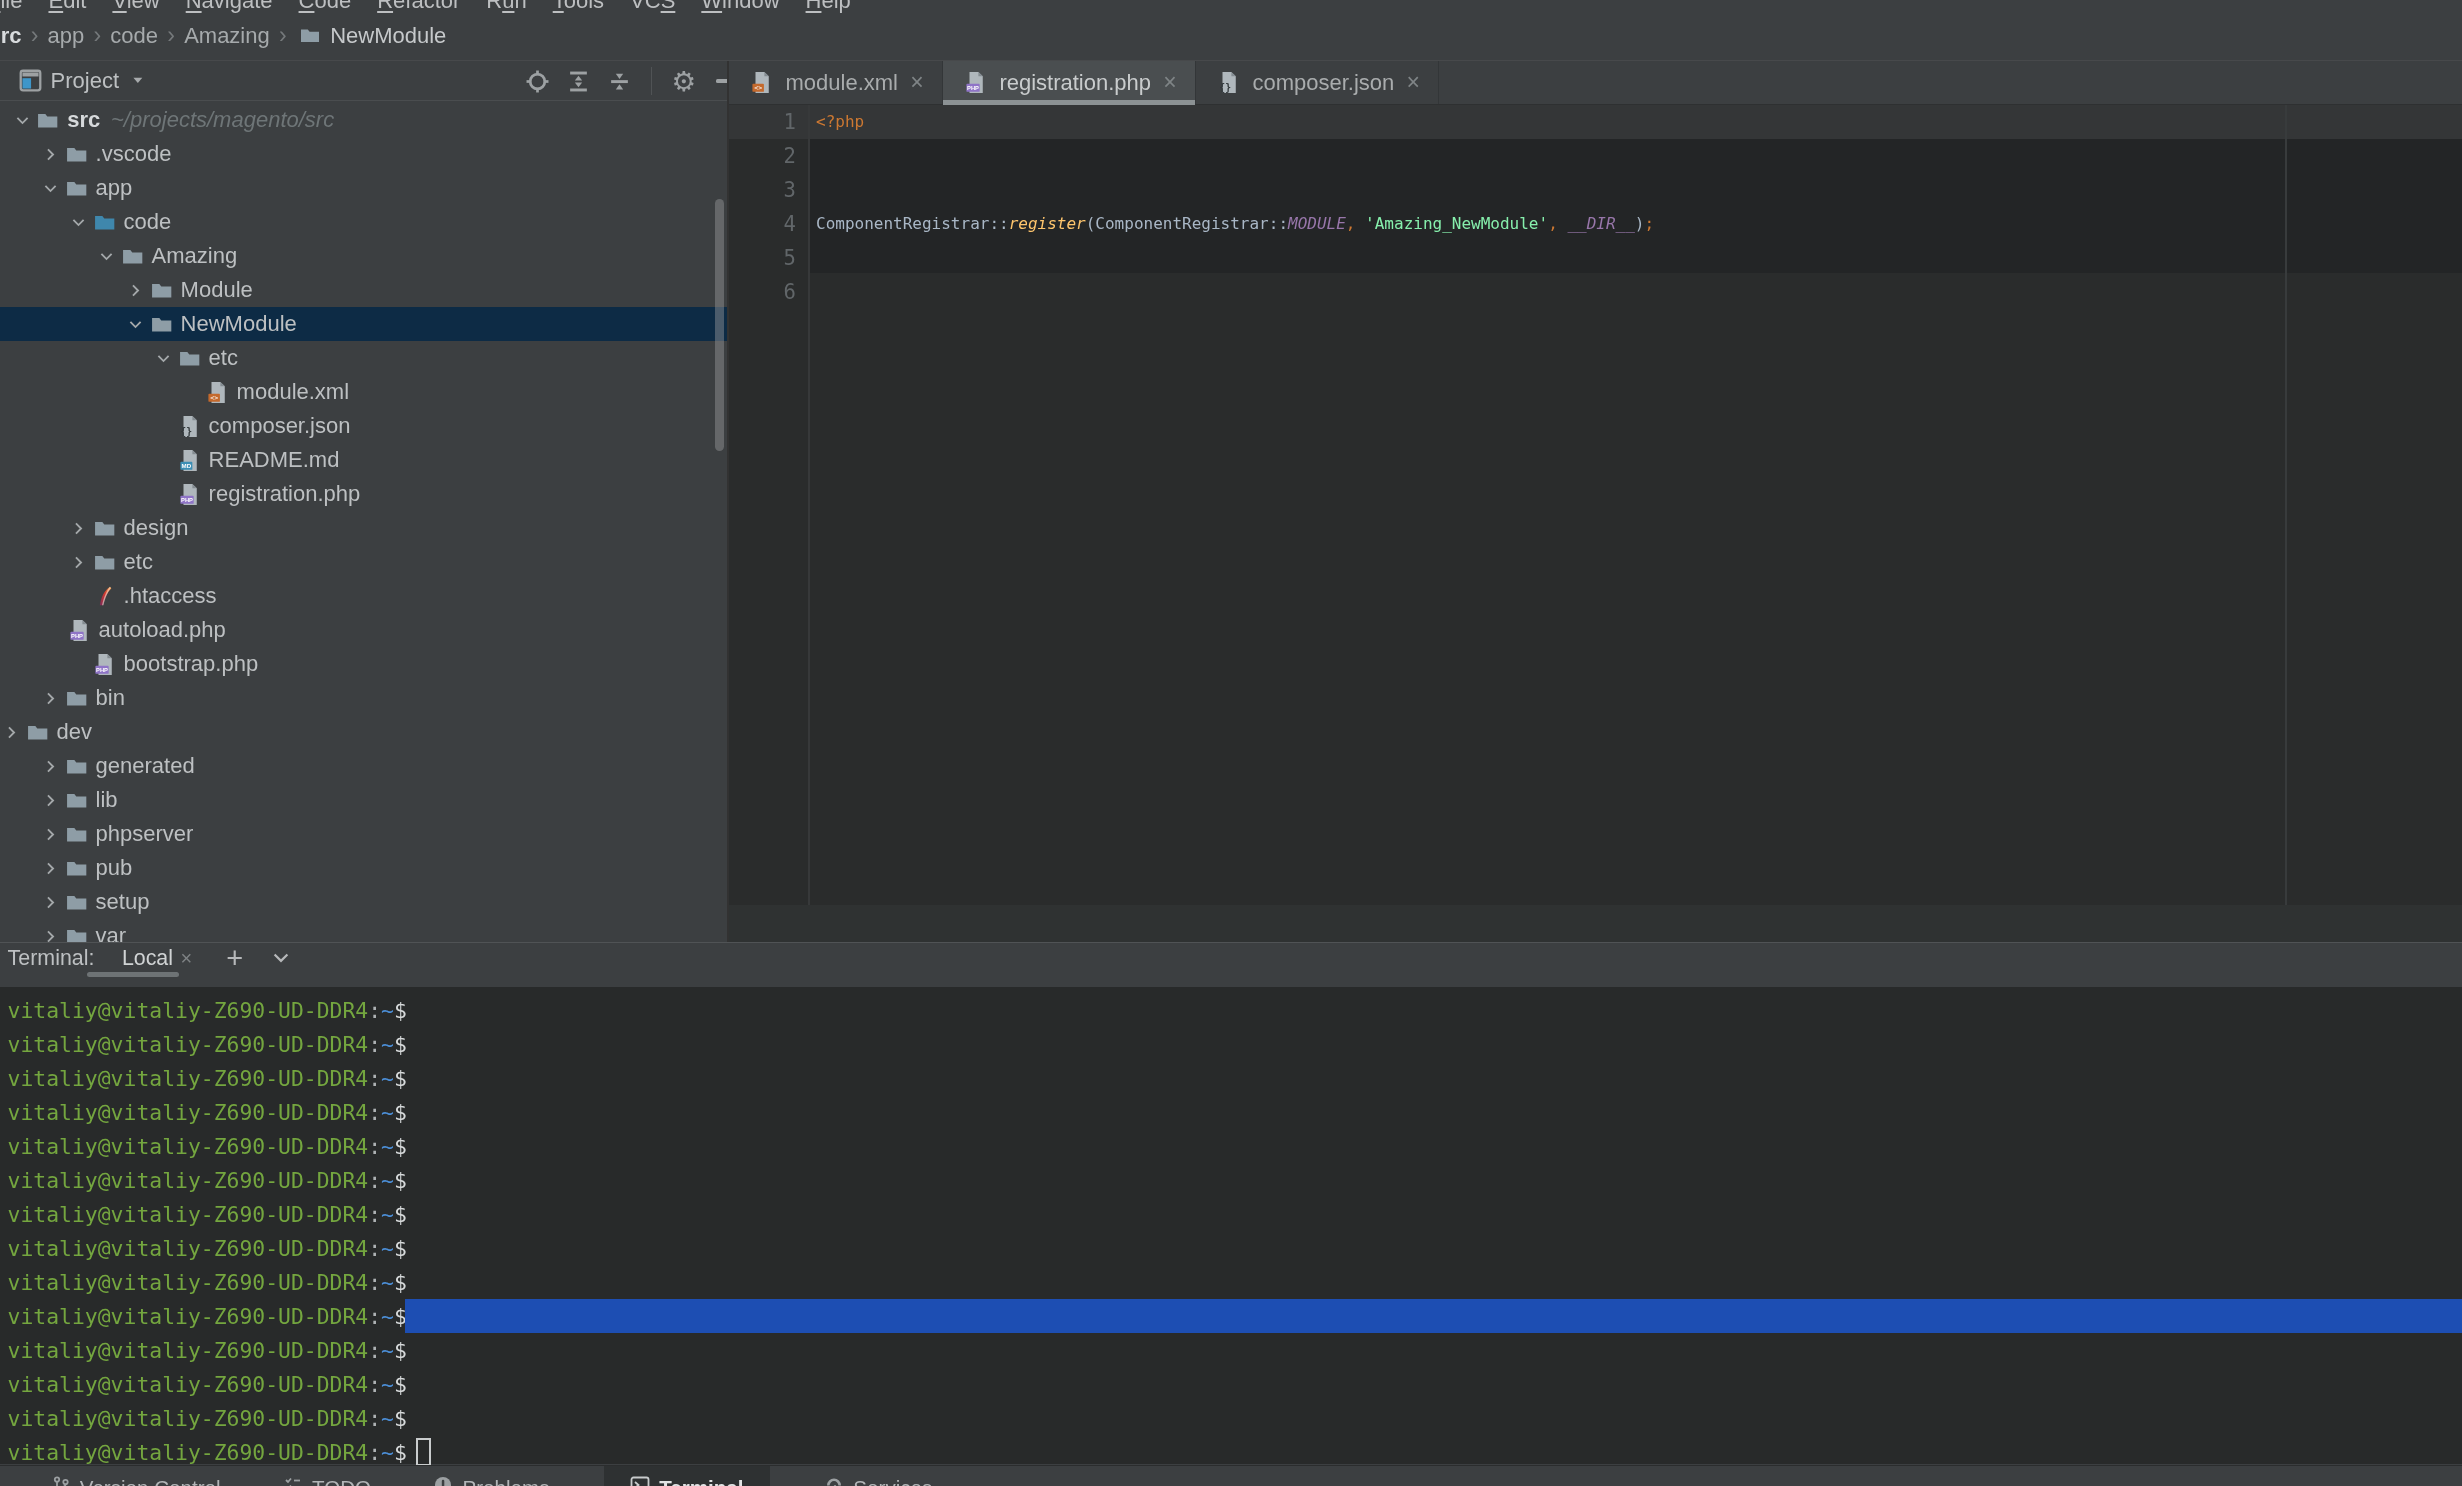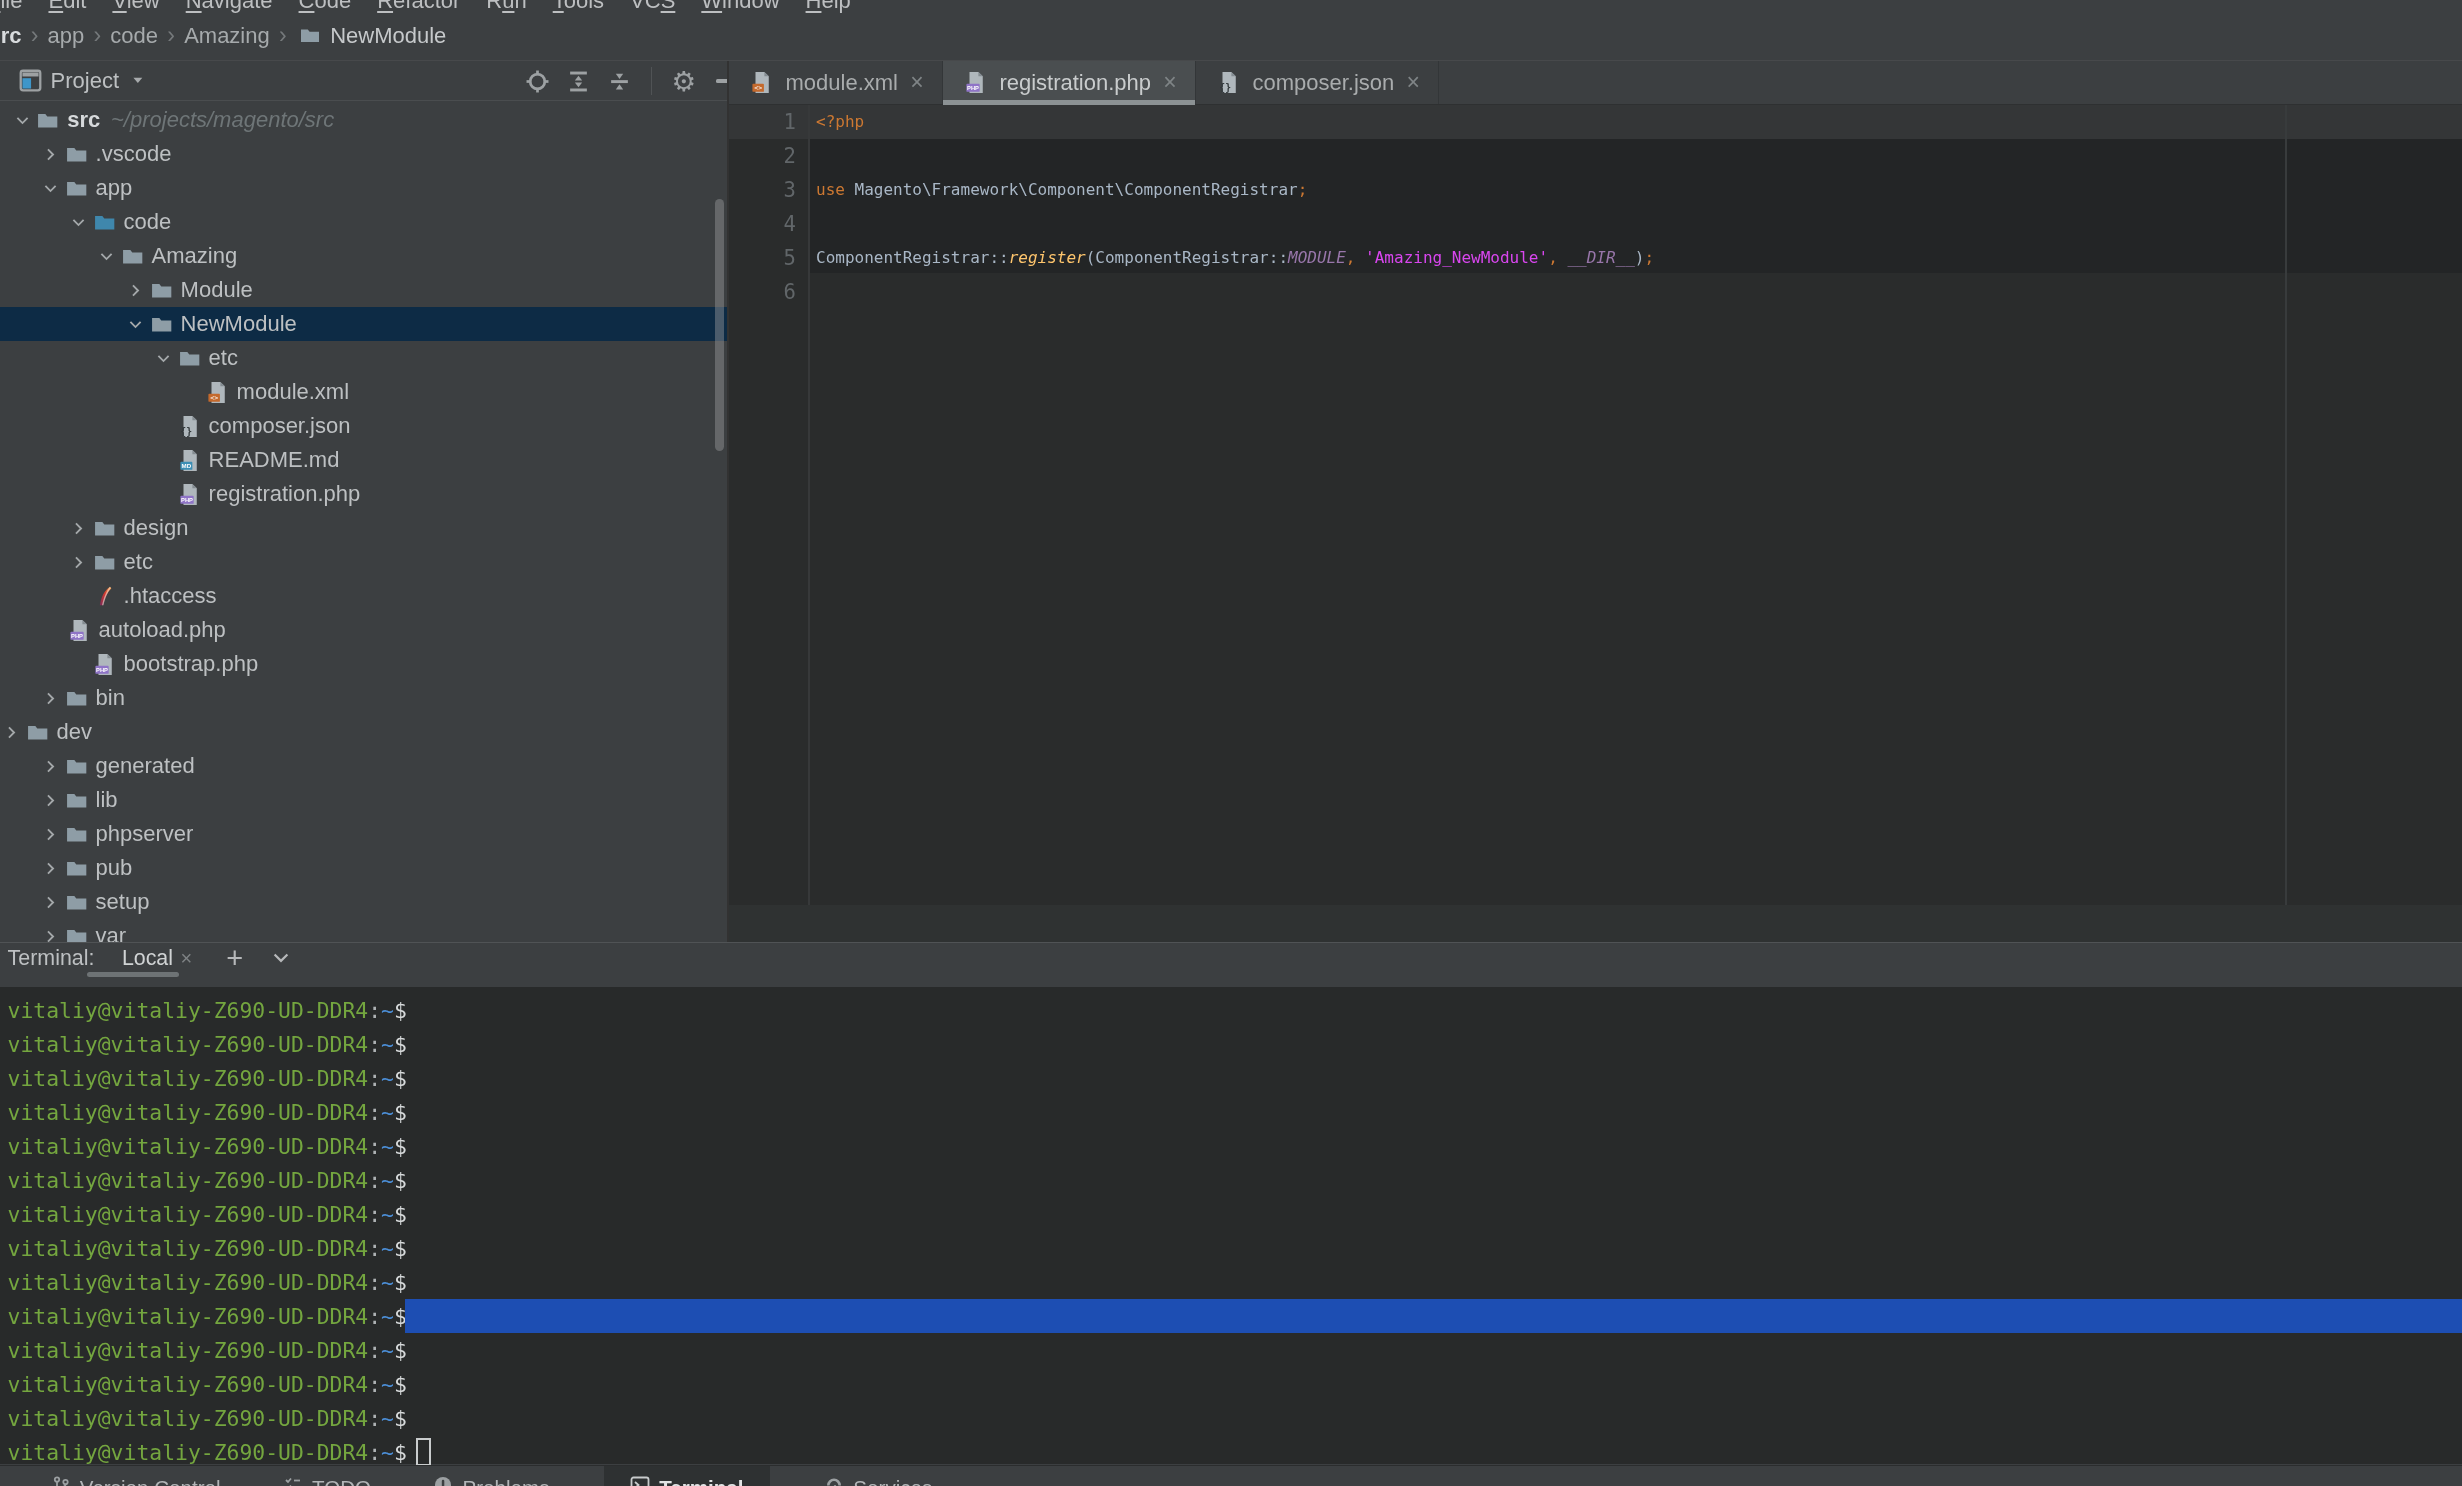--- a/index.html
+++ b/index.html
@@ -74,21 +74,21 @@
   #gutter { position:absolute; left:0; top:0; width:79px; bottom:0; }
   .gut-num { height:34px; line-height:34px; text-align:right; padding-right:12.2px;
              font-family:"DejaVu Sans Mono", monospace; font-size:20.6px; color:#616669; }
   #code { position:absolute; left:87px; top:0; right:0; }
   .code-line { height:34px; line-height:34px; white-space:pre;
                font-family:"DejaVu Sans Mono", monospace; font-size:16px; color:#A9B7C6; }
   .tok-kw { color:#CC7832; }
   .tok-plain { color:#A9B7C6; }
   .tok-fn { color:#FFC66D; font-style:italic; }
   .tok-const { color:#9876AA; font-style:italic; }
-  .tok-str { color:#d946ef; }
+  .tok-str { color:#86efac; }
   #editor-strip { position:absolute; top:905px; left:729px; right:0; height:37px; background:#2F3232; }
 
   
   #terminal-head { position:absolute; top:942px; left:0; right:0; height:31px; background:#3C3F41;
                    border-top:1.5px solid #505355; display:flex; align-items:center;
                    font-size:21.4px; color:#BDC0C2; }
   .th-label { margin-left:7.6px; }
   .th-tab { position:relative; margin-left:27.5px; display:inline-flex; align-items:center; gap:7.6px; color:#D0D3D4; }
   .th-underline { position:absolute; left:-35px; bottom:-6.9px; width:92px; height:5.3px;
                   background:#6E7375; border-radius:3.1px; }
@@ -592,21 +592,20 @@
         <div class="gut-num">1</div>
         <div class="gut-num">2</div>
         <div class="gut-num">3</div>
         <div class="gut-num">4</div>
         <div class="gut-num">5</div>
         <div class="gut-num">6</div>
       </div>
     <div id="code">
         <div class="code-line"><span class="tok-kw">&lt;?php</span></div>
         <div class="code-line"></div>
-        <div class="code-line"><span class="tok-kw">use </span><span class="tok-plain">Magento\Framework\Component\ComponentRegistrar</span><span class="tok-kw">;</span></div>
         <div class="code-line"></div>
         <div class="code-line"><span class="tok-plain">ComponentRegistrar::</span><span class="tok-fn">register</span><span class="tok-plain">(ComponentRegistrar::</span><span class="tok-const">MODULE</span><span class="tok-kw">,</span><span class="tok-plain"> </span><span class="tok-str">'Amazing_NewModule'</span><span class="tok-kw">,</span><span class="tok-plain"> </span><span class="tok-const">__DIR__</span><span class="tok-plain">)</span><span class="tok-kw">;</span></div>
         <div class="code-line"></div>
       </div>
   </div>
   <div id="editor-strip"></div>
 
   <div id="terminal-head">
     <span class="th-label">Terminal:</span>
     <span class="th-tab">

